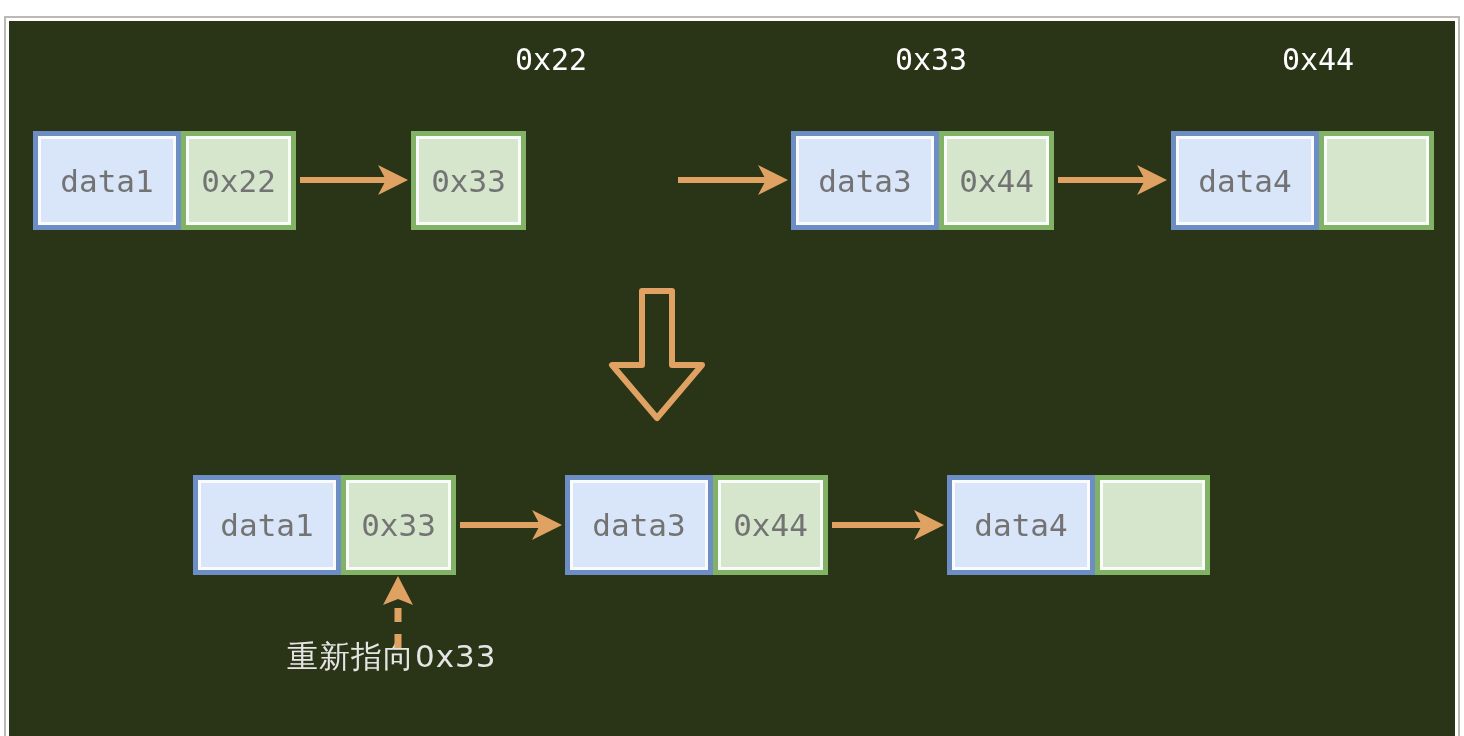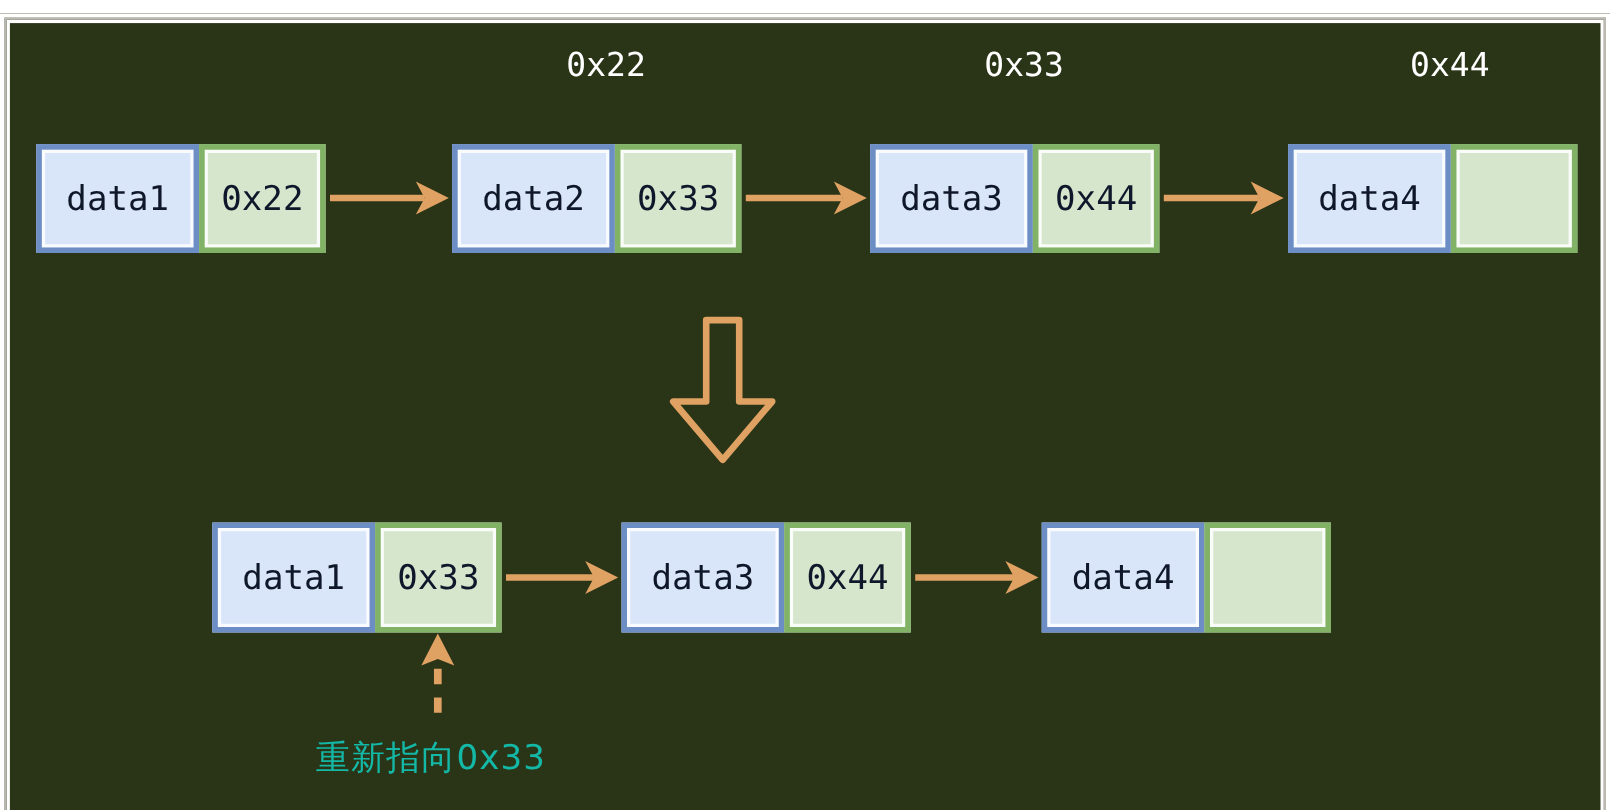--- a/index.html
+++ b/index.html
@@ -14,21 +14,21 @@
   
   .frame-outer { position:absolute; inset:0; border:4px solid #ffffff; pointer-events:none; z-index:5; }
   .frame-mid   { position:absolute; inset:4px; border:2px solid #bcb9b3; pointer-events:none; z-index:5; }
   .frame-inner { position:absolute; inset:6px; border:3px solid #ffffff; pointer-events:none; z-index:5; }
 
   .node { position:absolute; display:flex; }
   .cell {
     box-sizing:border-box;
     height:99px;
     display:flex; align-items:center; justify-content:center;
-    font-size:31px; color:#0f172a;
+    font-size:31px; color:#737373;
     box-shadow: inset 0 0 0 3px rgba(255,255,255,0.85);
   }
   .cell-data {
     width:148px;
     background:#d9e5f8;
     border:5px solid #6c8ec5;
   }
   .cell-ptr {
     width:115px;
     background:#d5e6cd;
@@ -36,43 +36,42 @@
   }
   .addr-label {
     position:absolute;
     width:140px; top:30px;
     text-align:center;
     color:#ffffff;
     font-size:30px;
   }
   .annotation {
     position:absolute;
-    left:287px; top:656px;
-    color:#14b8a6;
+    left:287px; top:624px;
+    color:#e5e5e5;
     font-size:31px;
     font-family:"DejaVu Sans","Liberation Sans",sans-serif;
     letter-spacing:1px;
   }
   svg.arrows { position:absolute; left:0; top:0; pointer-events:none; }
 </style>
 </head>
 <body>
 
 <div class="canvas">
 
   <div class="addr-label" style="left:481px;">0x22</div>
   <div class="addr-label" style="left:861px;">0x33</div>
   <div class="addr-label" style="left:1248px;">0x44</div>
 
   <div class="node" style="left:33px; top:119px;">
     <div class="cell cell-data">data1</div>
     <div class="cell cell-ptr">0x22</div>
   </div>
   <div class="node" style="left:411px; top:119px;">
-    <div class="cell cell-data">data2</div>
     <div class="cell cell-ptr">0x33</div>
   </div>
   <div class="node" style="left:791px; top:119px;">
     <div class="cell cell-data">data3</div>
     <div class="cell cell-ptr">0x44</div>
   </div>
   <div class="node" style="left:1171px; top:119px;">
     <div class="cell cell-data">data4</div>
     <div class="cell cell-ptr"></div>
   </div>

